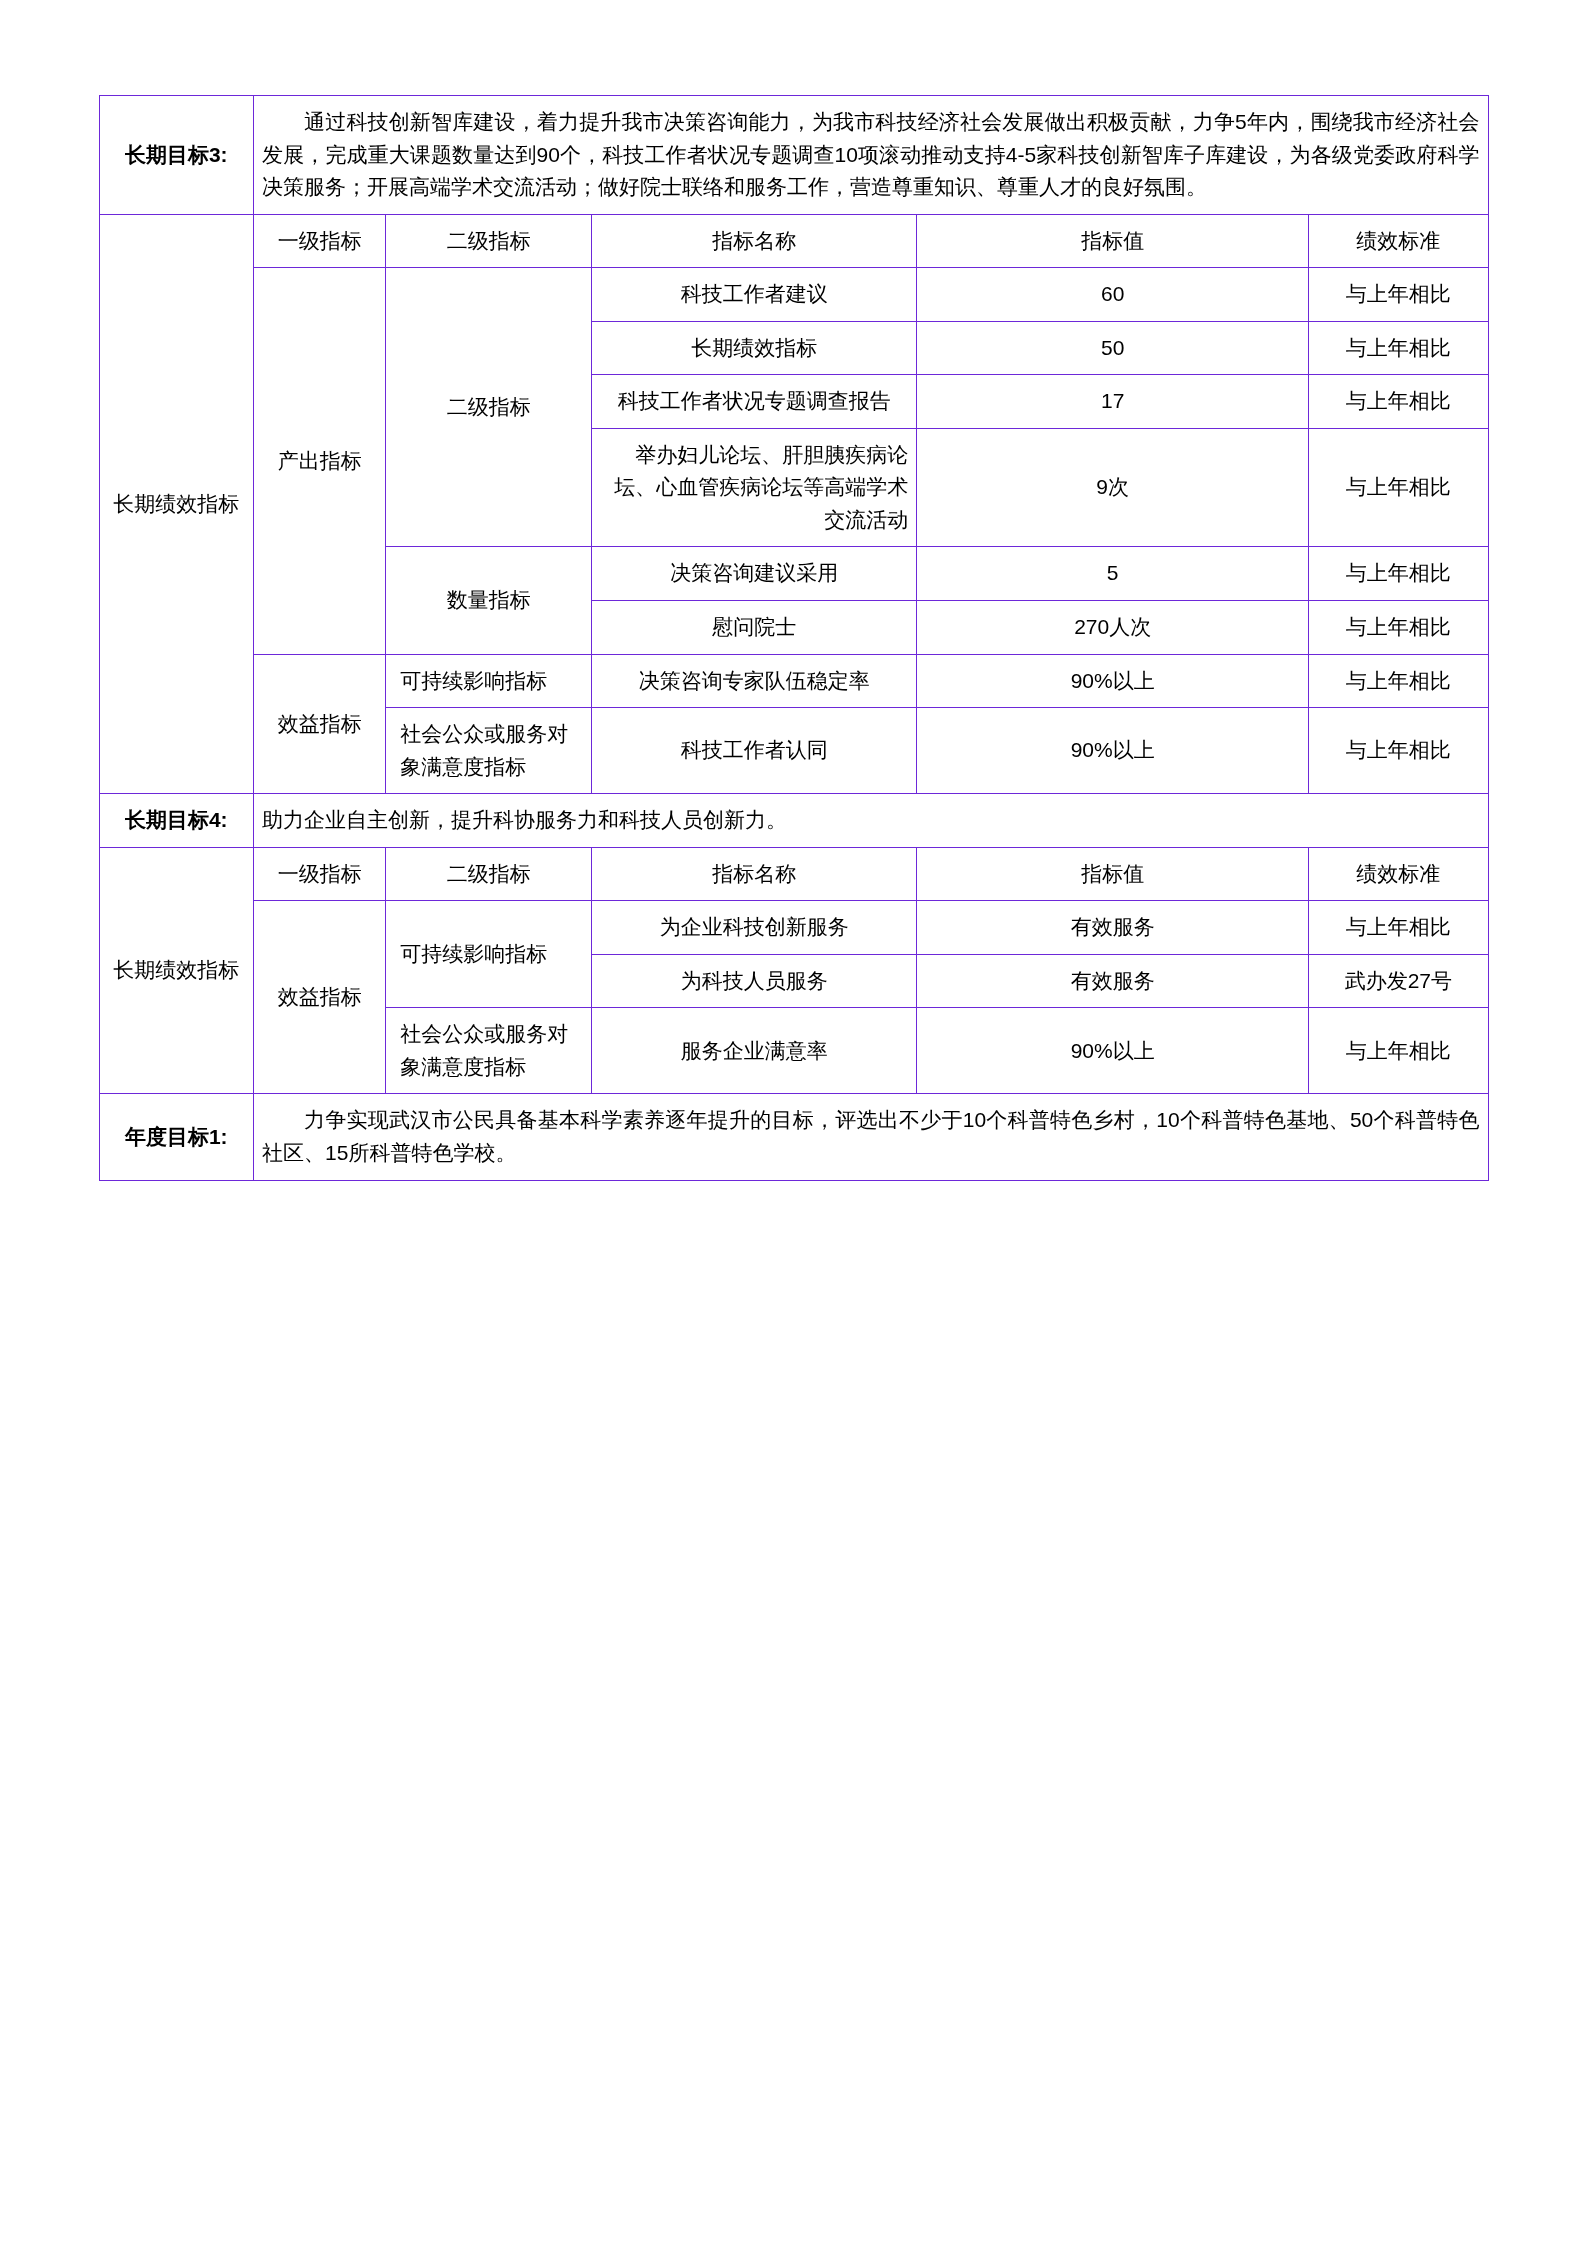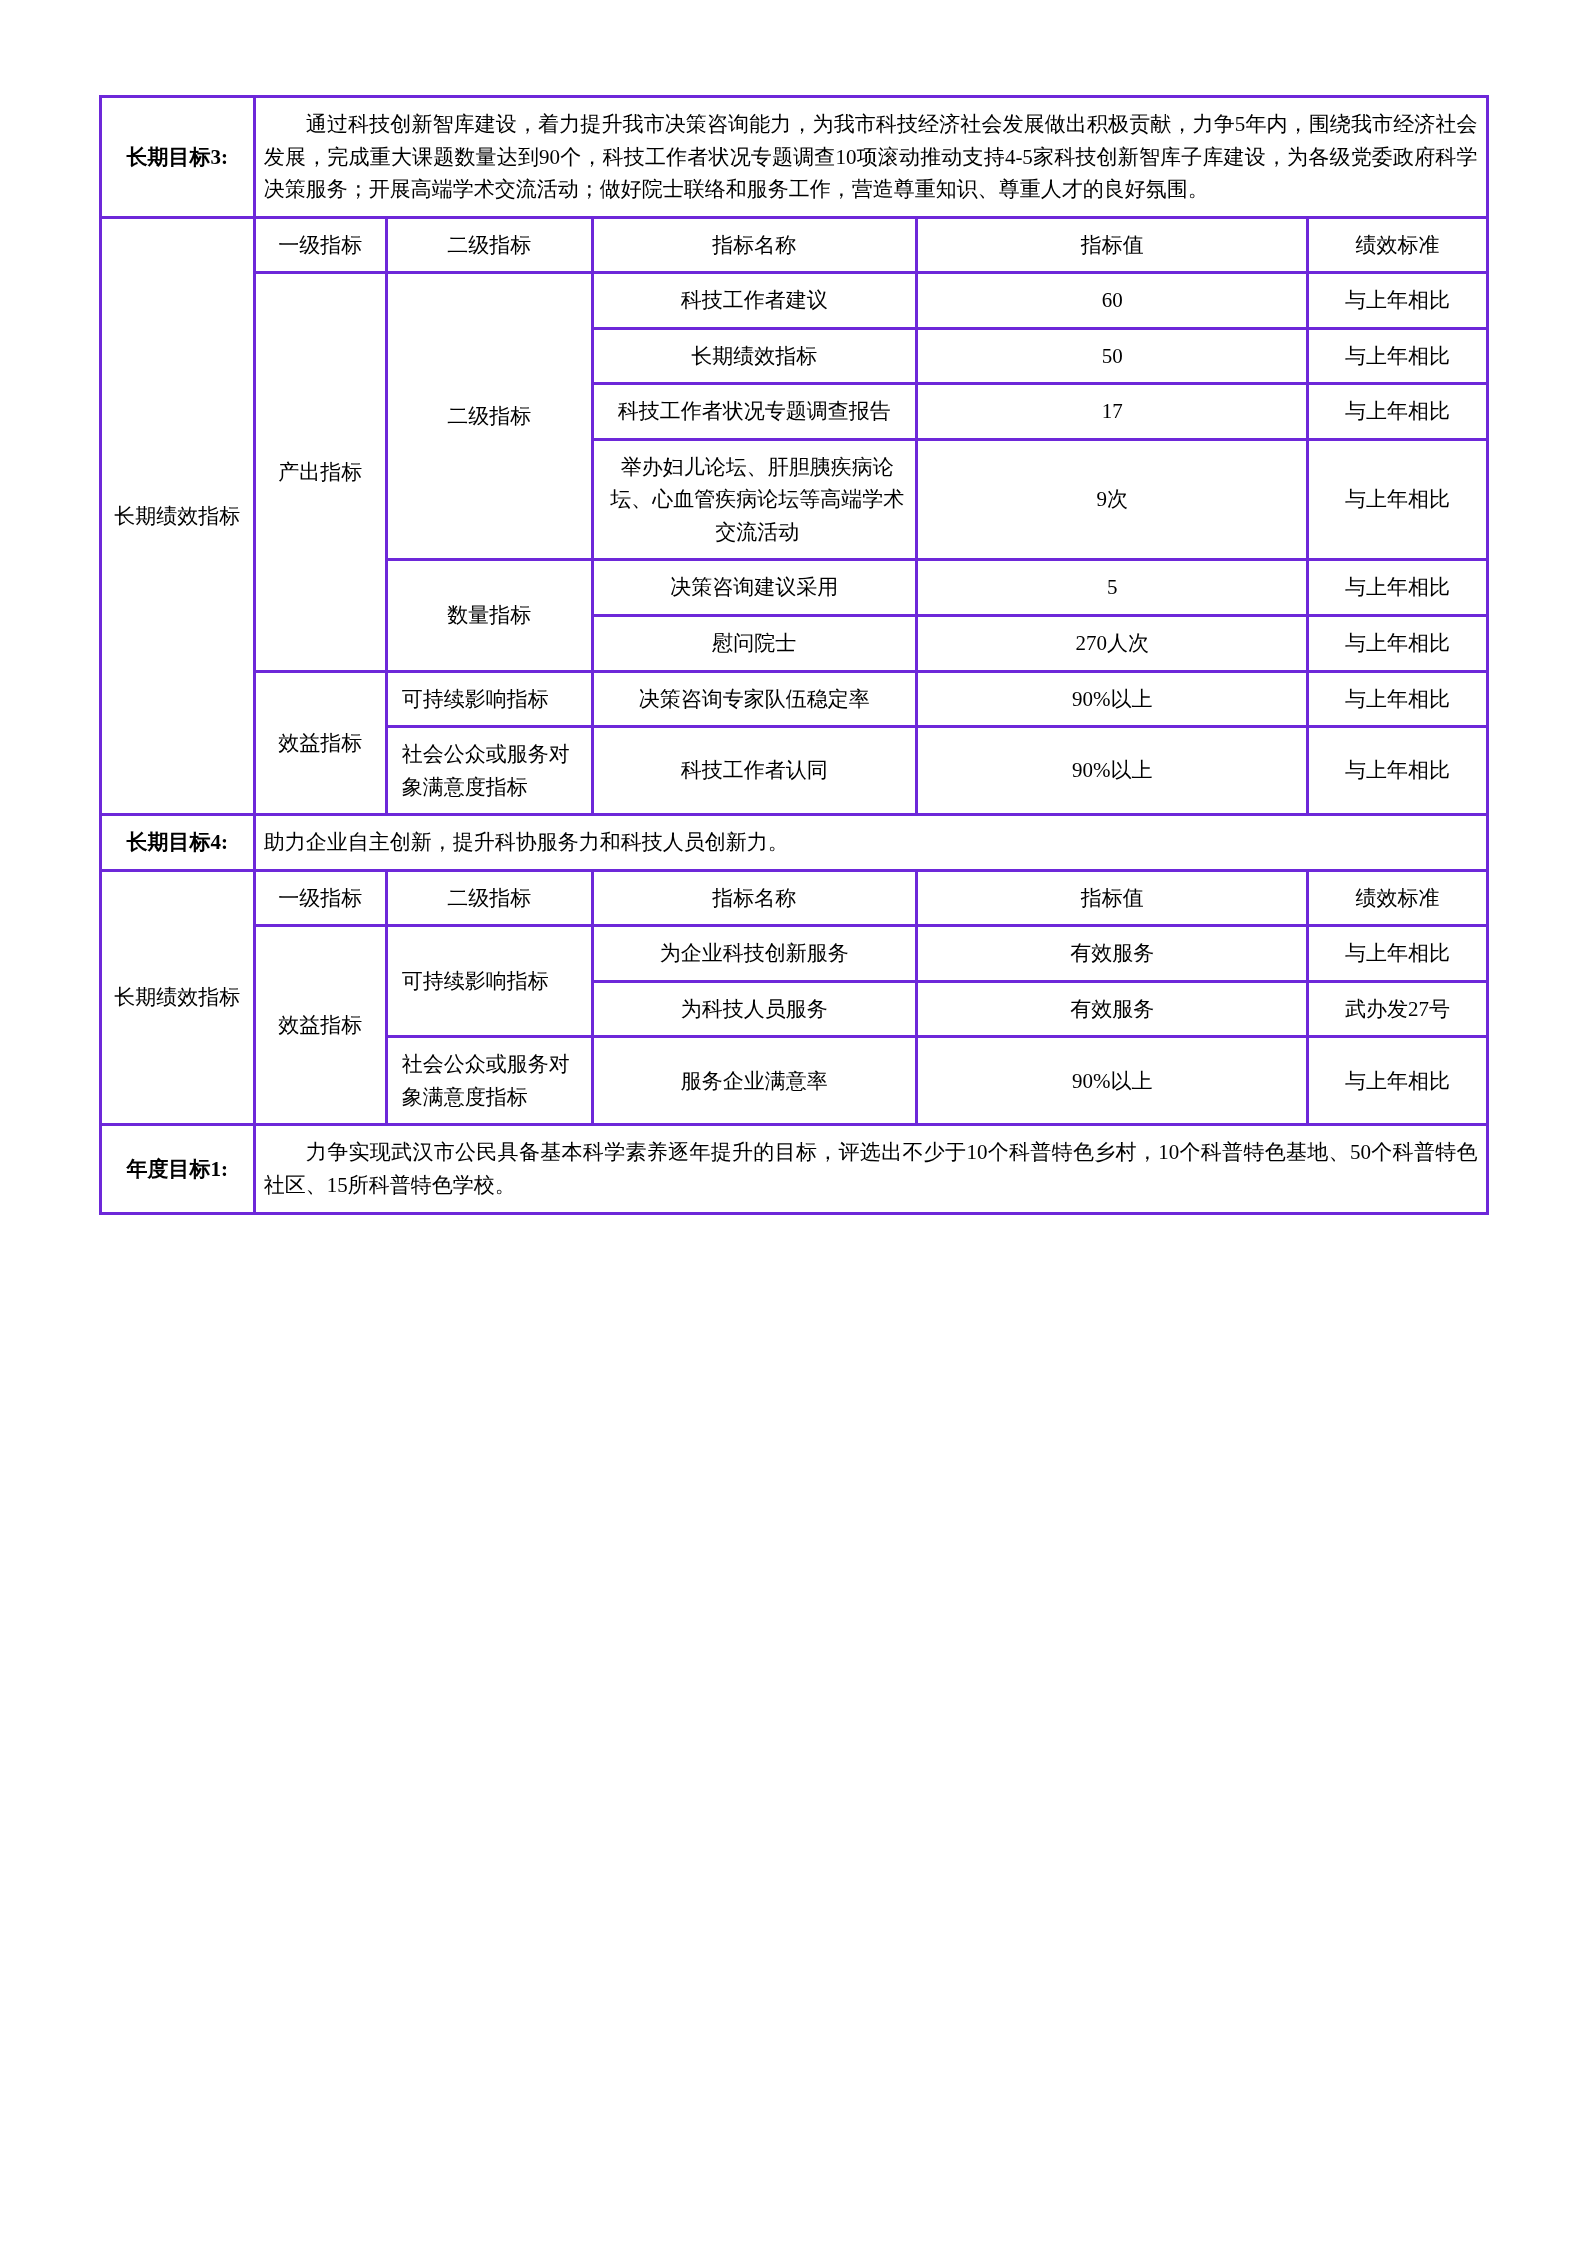--- a/index.html
+++ b/index.html
@@ -32,27 +32,27 @@
     margin: 0 0 8px 4px;
     font-family: "Liberation Serif", "DejaVu Serif", serif;
   }
   table.main {
     border-collapse: collapse;
     width: 1390px;
     margin: 0 auto;
     table-layout: fixed;
   }
   table.main td {
-    border: 3px solid #6d28d9;
+    border: 1px solid #6d28d9;
     vertical-align: middle;
     font-size: 21px;
     line-height: 1.55;
     padding: 10px 8px;
     text-align: center;
-    font-family: Liberation Serif, serif;
+    font-family: Liberation Sans, sans-serif;
   }
   td.goal-label {
     font-weight: bold;
     width: 138px;
     text-align: center;
     white-space: nowrap;
   }
   td.goal-text {
     text-align: left;
     padding: 16px 22px 16px 22px;
@@ -128,21 +128,21 @@
         <td>长期绩效指标</td>
         <td>50</td>
         <td>与上年相比</td>
       </tr>
       <tr>
         <td>科技工作者状况专题调查报告</td>
         <td>17</td>
         <td>与上年相比</td>
       </tr>
       <tr>
-        <td style="text-align:center; padding-left:14px;">举办妇儿论坛、肝胆胰疾病论坛、心血管疾病论坛等高端学术交流活动</td>
+        <td style="text-align:right; padding-left:14px;">举办妇儿论坛、肝胆胰疾病论坛、心血管疾病论坛等高端学术交流活动</td>
         <td>9次</td>
         <td>与上年相比</td>
       </tr>
 
       <tr>
         <td rowspan="2">数量指标</td>
         <td>决策咨询建议采用</td>
         <td>5</td>
         <td>与上年相比</td>
       </tr>

